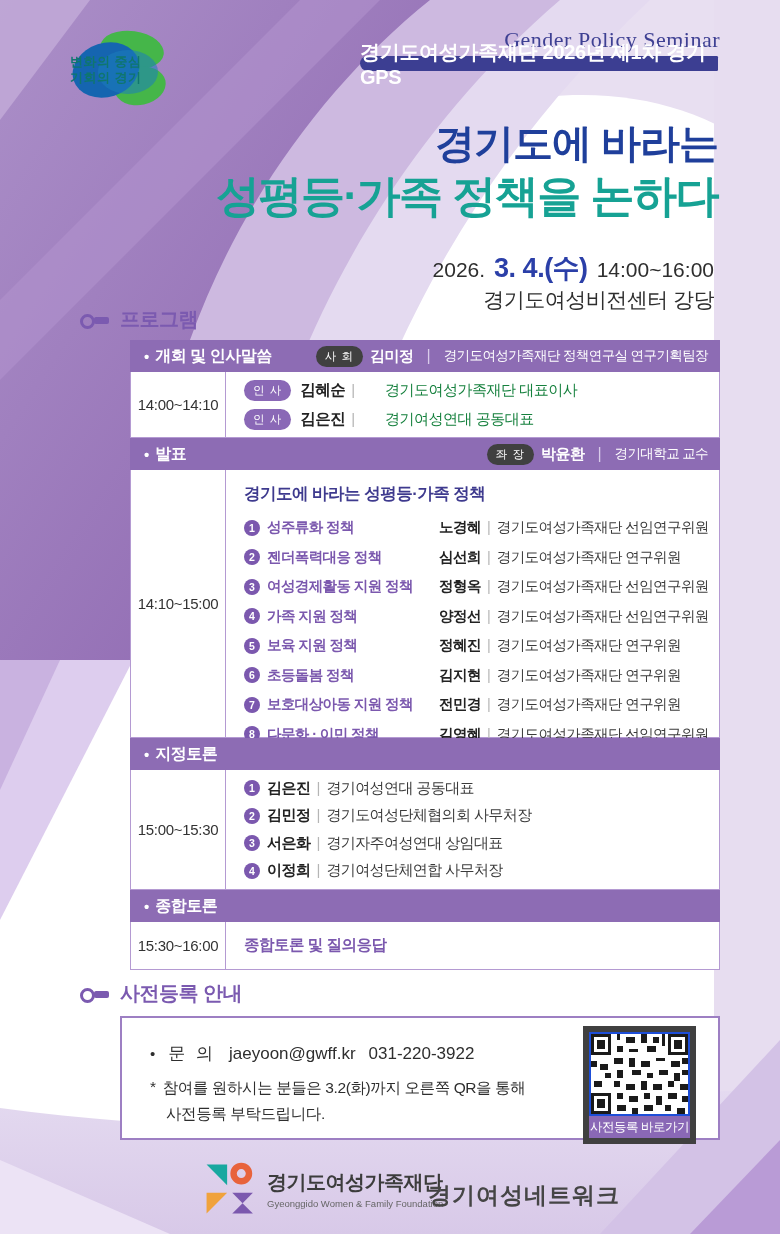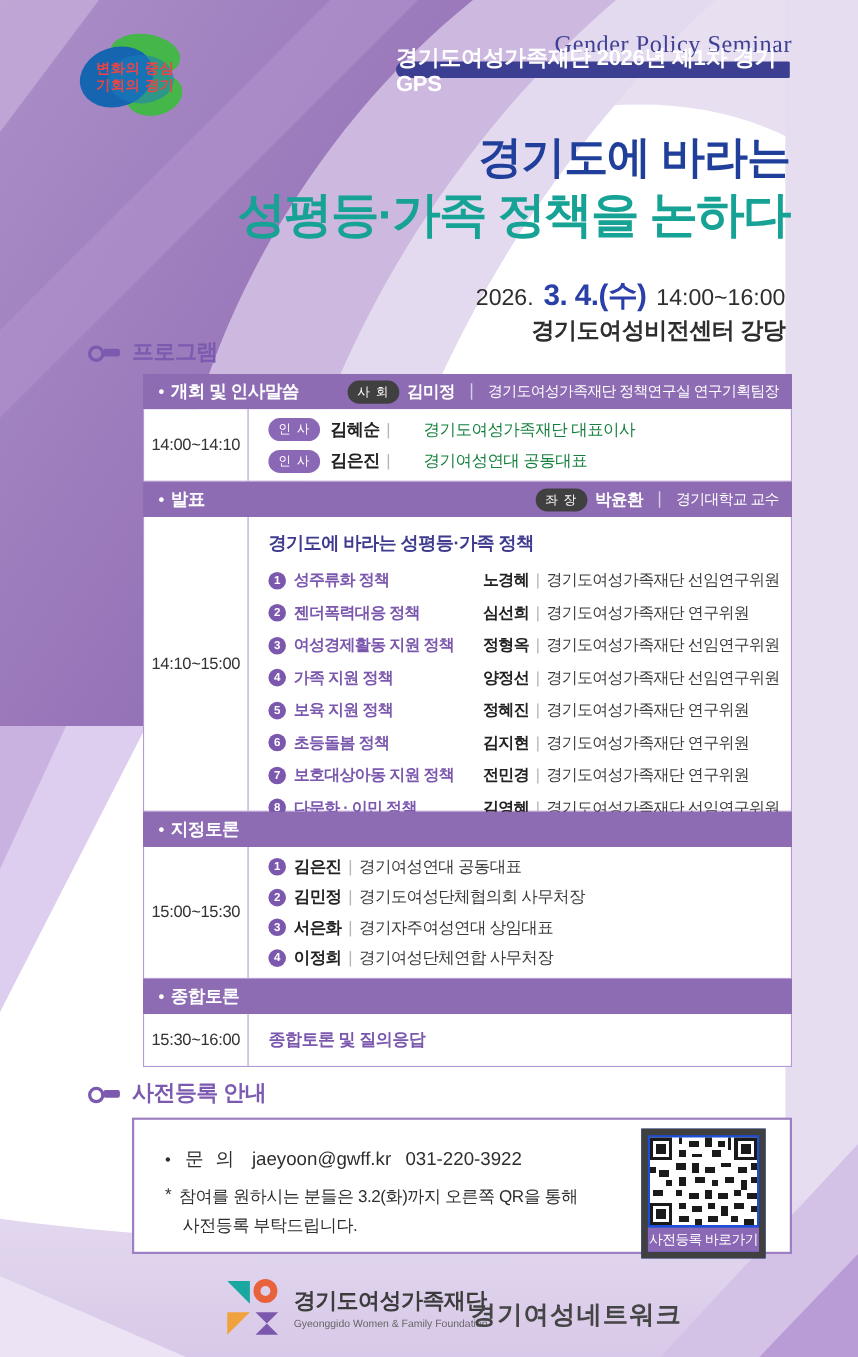--- a/index.html
+++ b/index.html
@@ -4,38 +4,38 @@
 <style>
   html,body{margin:0;padding:0;}
   body{width:780px;height:1234px;position:relative;overflow:hidden;background:#fff;
        font-family:"Liberation Sans",sans-serif;color:#333;}
   .bg{position:absolute;inset:0;z-index:0;}
   .layer{position:absolute;z-index:1;}
 
   
   .gg-badge{left:70px;top:28px;width:106px;height:90px;}
   .gg-badge svg{position:absolute;inset:0;}
-  .gg-badge .txt{position:absolute;left:0;right:0;top:26px;text-align:center;
-    color:#ef4444;font-weight:bold;font-size:13px;line-height:16px;letter-spacing:.5px;}
+  .gg-badge .txt{position:absolute;left:0;right:0;top:26px;
+    color:#0f766e;font-weight:bold;font-size:13px;line-height:16px;letter-spacing:.5px;}
 
   .series{right:60px;top:27px;font-family:"Liberation Serif",serif;
     font-size:22px;color:#3e4093;letter-spacing:.5px;}
 
   .banner{left:360px;top:56px;width:358px;height:15px;background:#3c3e92;
     border-radius:17px 3px 3px 17px;color:#fff;font-weight:bold;font-size:20px;
     display:flex;align-items:center;justify-content:center;letter-spacing:-.3px;}
 
   .main-title{right:62px;top:118px;text-align:right;}
   .main-title .l1{font-size:40px;line-height:50px;font-weight:800;color:#1f3f9b;letter-spacing:-1px;}
   .main-title .l2{font-size:44px;line-height:56px;font-weight:700;color:#16a294;letter-spacing:-1.5px;}
 
   .event-line{right:66px;top:250px;display:flex;align-items:baseline;gap:9px;}
   .event-line .yr,.event-line .tm{font-size:21px;color:#2e2e2e;}
   .event-line .dt{font-size:27px;font-weight:800;color:#2b3fa8;letter-spacing:-.5px;}
-  .venue{right:66px;top:286px;font-size:21px;color:#2e2e2e;letter-spacing:-.5px;font-weight:bold;}
+  .venue{right:66px;top:286px;font-size:21px;color:#2e2e2e;letter-spacing:-.5px;}
 
   .section-label{display:flex;align-items:center;gap:10px;}
   .section-label .key{width:30px;height:12px;position:relative;}
   .key .ring{position:absolute;left:0;top:0;width:9px;height:9px;border:3px solid #7b5ab0;border-radius:50%;}
   .key .bar{position:absolute;left:14px;top:3px;width:15px;height:7px;background:#7b5ab0;border-radius:2px;}
   .section-label .lbl{font-size:20px;font-weight:bold;color:#7b5ab0;letter-spacing:-.5px;}
   .sec-program{left:80px;top:306px;}
   .sec-reg{left:80px;top:980px;}
 
   

